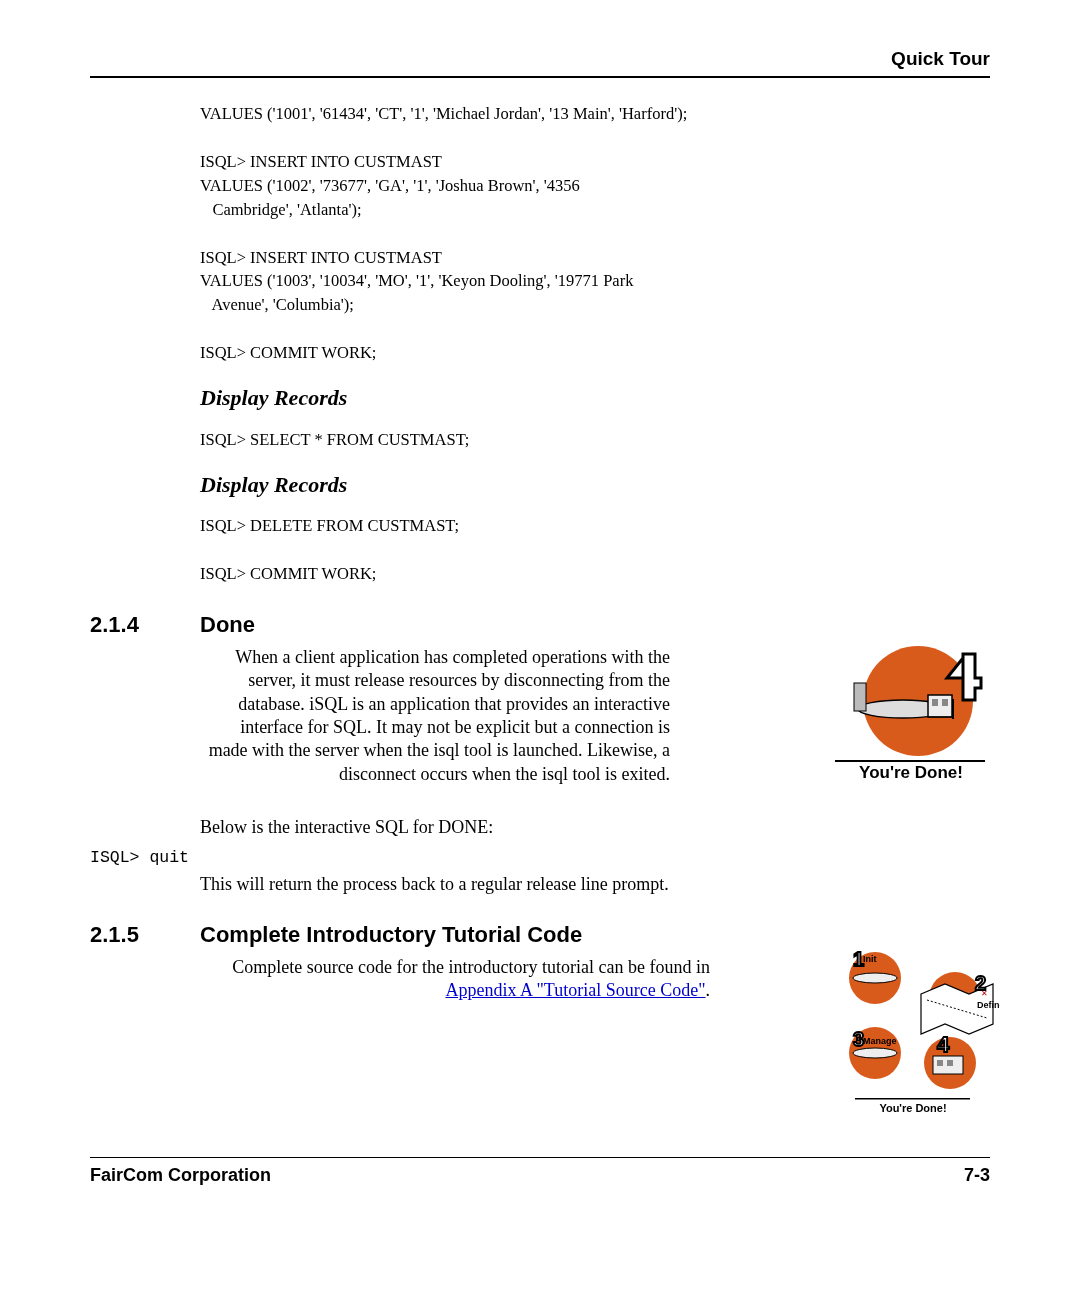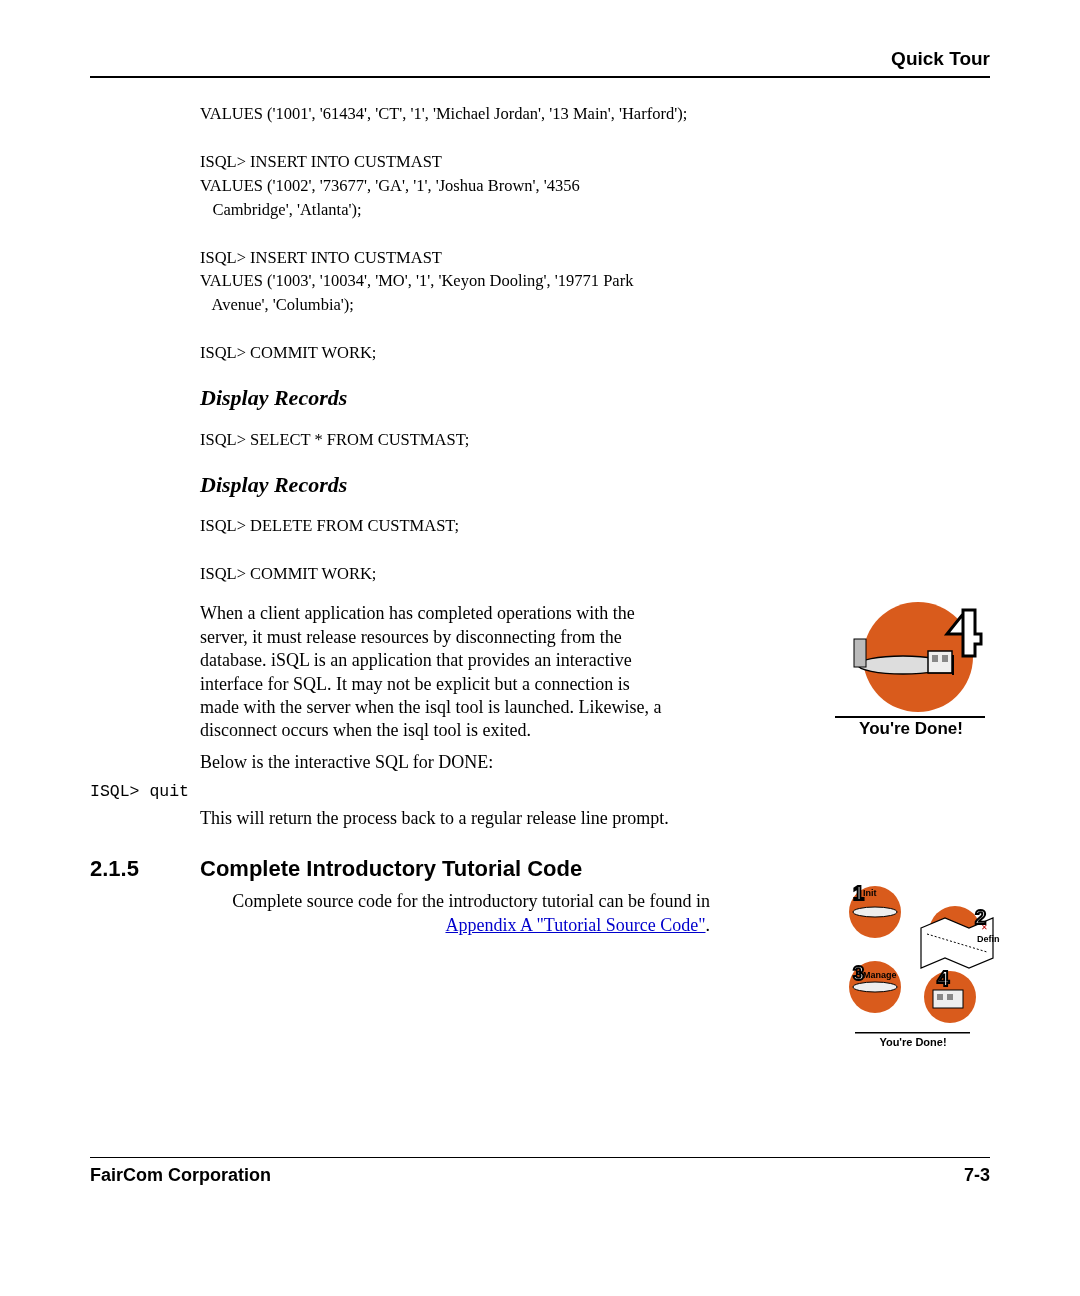--- a/index.html
+++ b/index.html
@@ -52,21 +52,21 @@
   .section-num {
     width: 110px;
     display: inline-block;
   }
   .para {
     font-size: 18px;
     line-height: 1.3;
     margin-left: 110px;
     margin-top: 6px;
   }
-  .done-block { position: relative; }
+  .done-block { position: relative; text-align: right; }
   .done-text { width: 470px; }
   .done-img {
     position: absolute;
     top: 0; right: -8px;
     width: 175px; height: 135px;
   }
   .code-inline {
     font-family: "Courier New", Courier, monospace;
     font-size: 16.5px;
     margin-top: 8px;
@@ -121,20 +121,24 @@
 ISQL&gt; COMMIT WORK;</pre>
 
   <div class="section-sub">Display Records</div>
   <pre class="code">ISQL&gt; SELECT * FROM CUSTMAST;</pre>
 
   <div class="section-sub">Display Records</div>
   <pre class="code">ISQL&gt; DELETE FROM CUSTMAST;
 
 ISQL&gt; COMMIT WORK;</pre>
 
+  <div class="section-head">
+    <span class="section-num">2.1.4</span>
+    <span>Done</span>
+  </div>
 
   <div class="done-block">
     <div class="para done-text">When a client application has completed operations with the server, it must release resources by disconnecting from the database.  iSQL is an application that provides an interactive interface for  SQL.  It may not be explicit but a connection is made with the server when the isql tool is launched.  Likewise, a disconnect occurs when the isql tool is exited.</div>
     <div class="done-img">
       <svg viewBox="0 0 175 135" width="175" height="135">
         <circle cx="95" cy="55" r="55" class="orange"></circle>
 
         <g transform="translate(35,55)">
           <ellipse cx="45" cy="8" rx="45" ry="9" fill="#ddd" stroke="#000" stroke-width="1.5"></ellipse>
           <rect x="-4" y="-18" width="12" height="28" fill="#bbb" stroke="#000" stroke-width="1"></rect>
@@ -148,21 +152,21 @@
 
         <g transform="translate(110,8)">
           <path d="M30 0 L30 46 L42 46 L42 34 L48 34 L48 24 L42 24 L42 0 Z M30 24 L14 24 L30 4 Z" fill="#fff" stroke="#000" stroke-width="3"></path>
         </g>
         <rect x="12" y="114" width="150" height="2" fill="#000"></rect>
         <text x="88" y="132" text-anchor="middle" font-family="Arial Black, Arial, sans-serif" font-weight="900" font-size="17">You're Done!</text>
       </svg>
     </div>
   </div>
 
-  <div class="para" style="margin-top:8px;">Below is the interactive SQL for DONE:</div>
+  <div class="para" style="margin-top:30px;">Below is the interactive SQL for DONE:</div>
   <div class="code-inline">ISQL&gt; quit</div>
   <div class="para">This will return the process back to a regular release line prompt.</div>
 
   <div class="section-head">
     <span class="section-num">2.1.5</span>
     <span>Complete Introductory Tutorial Code</span>
   </div>
 
   <div class="tutorial-block">
     <div class="para tutorial-text">

